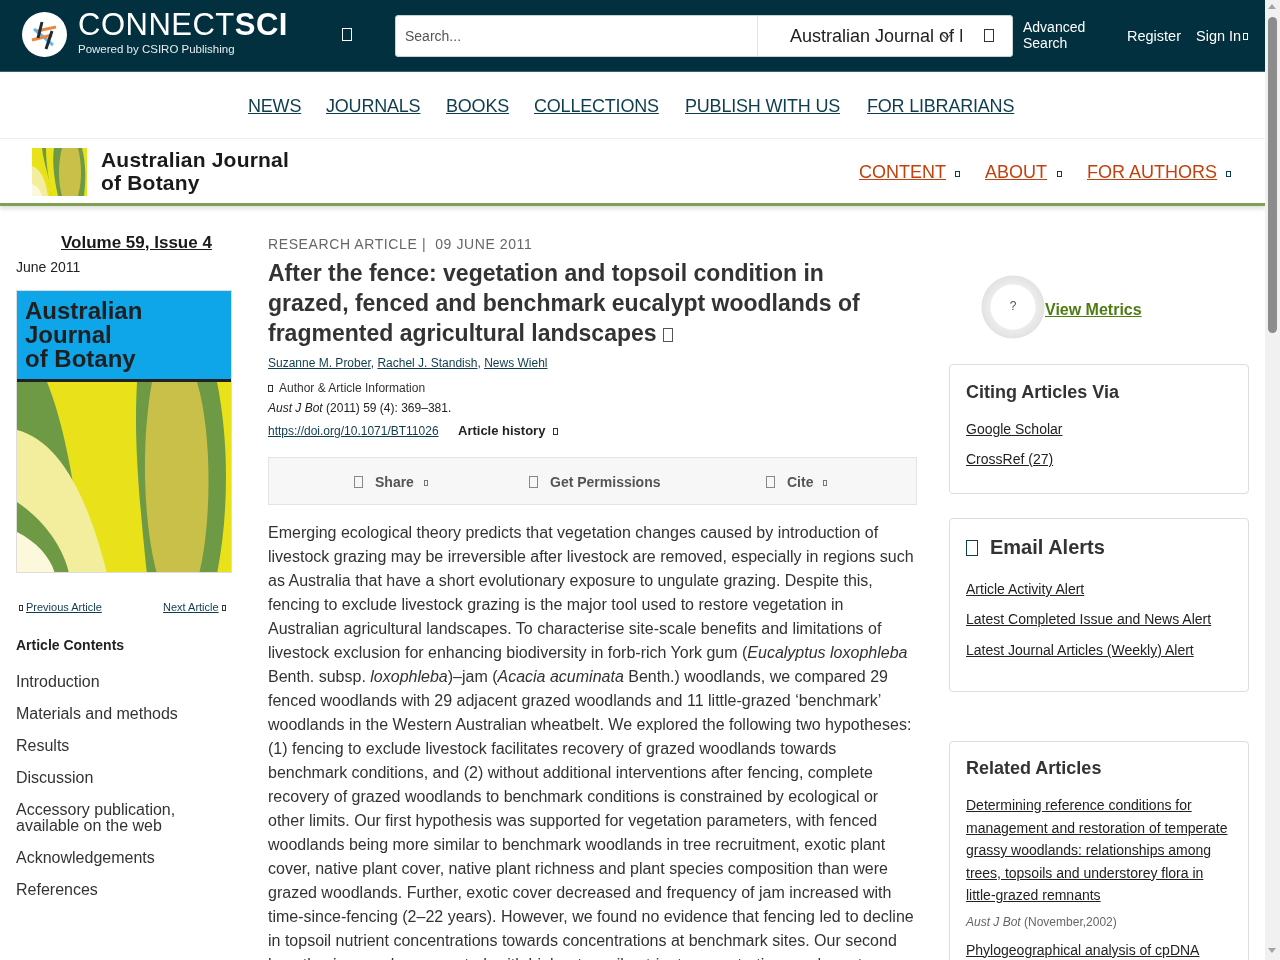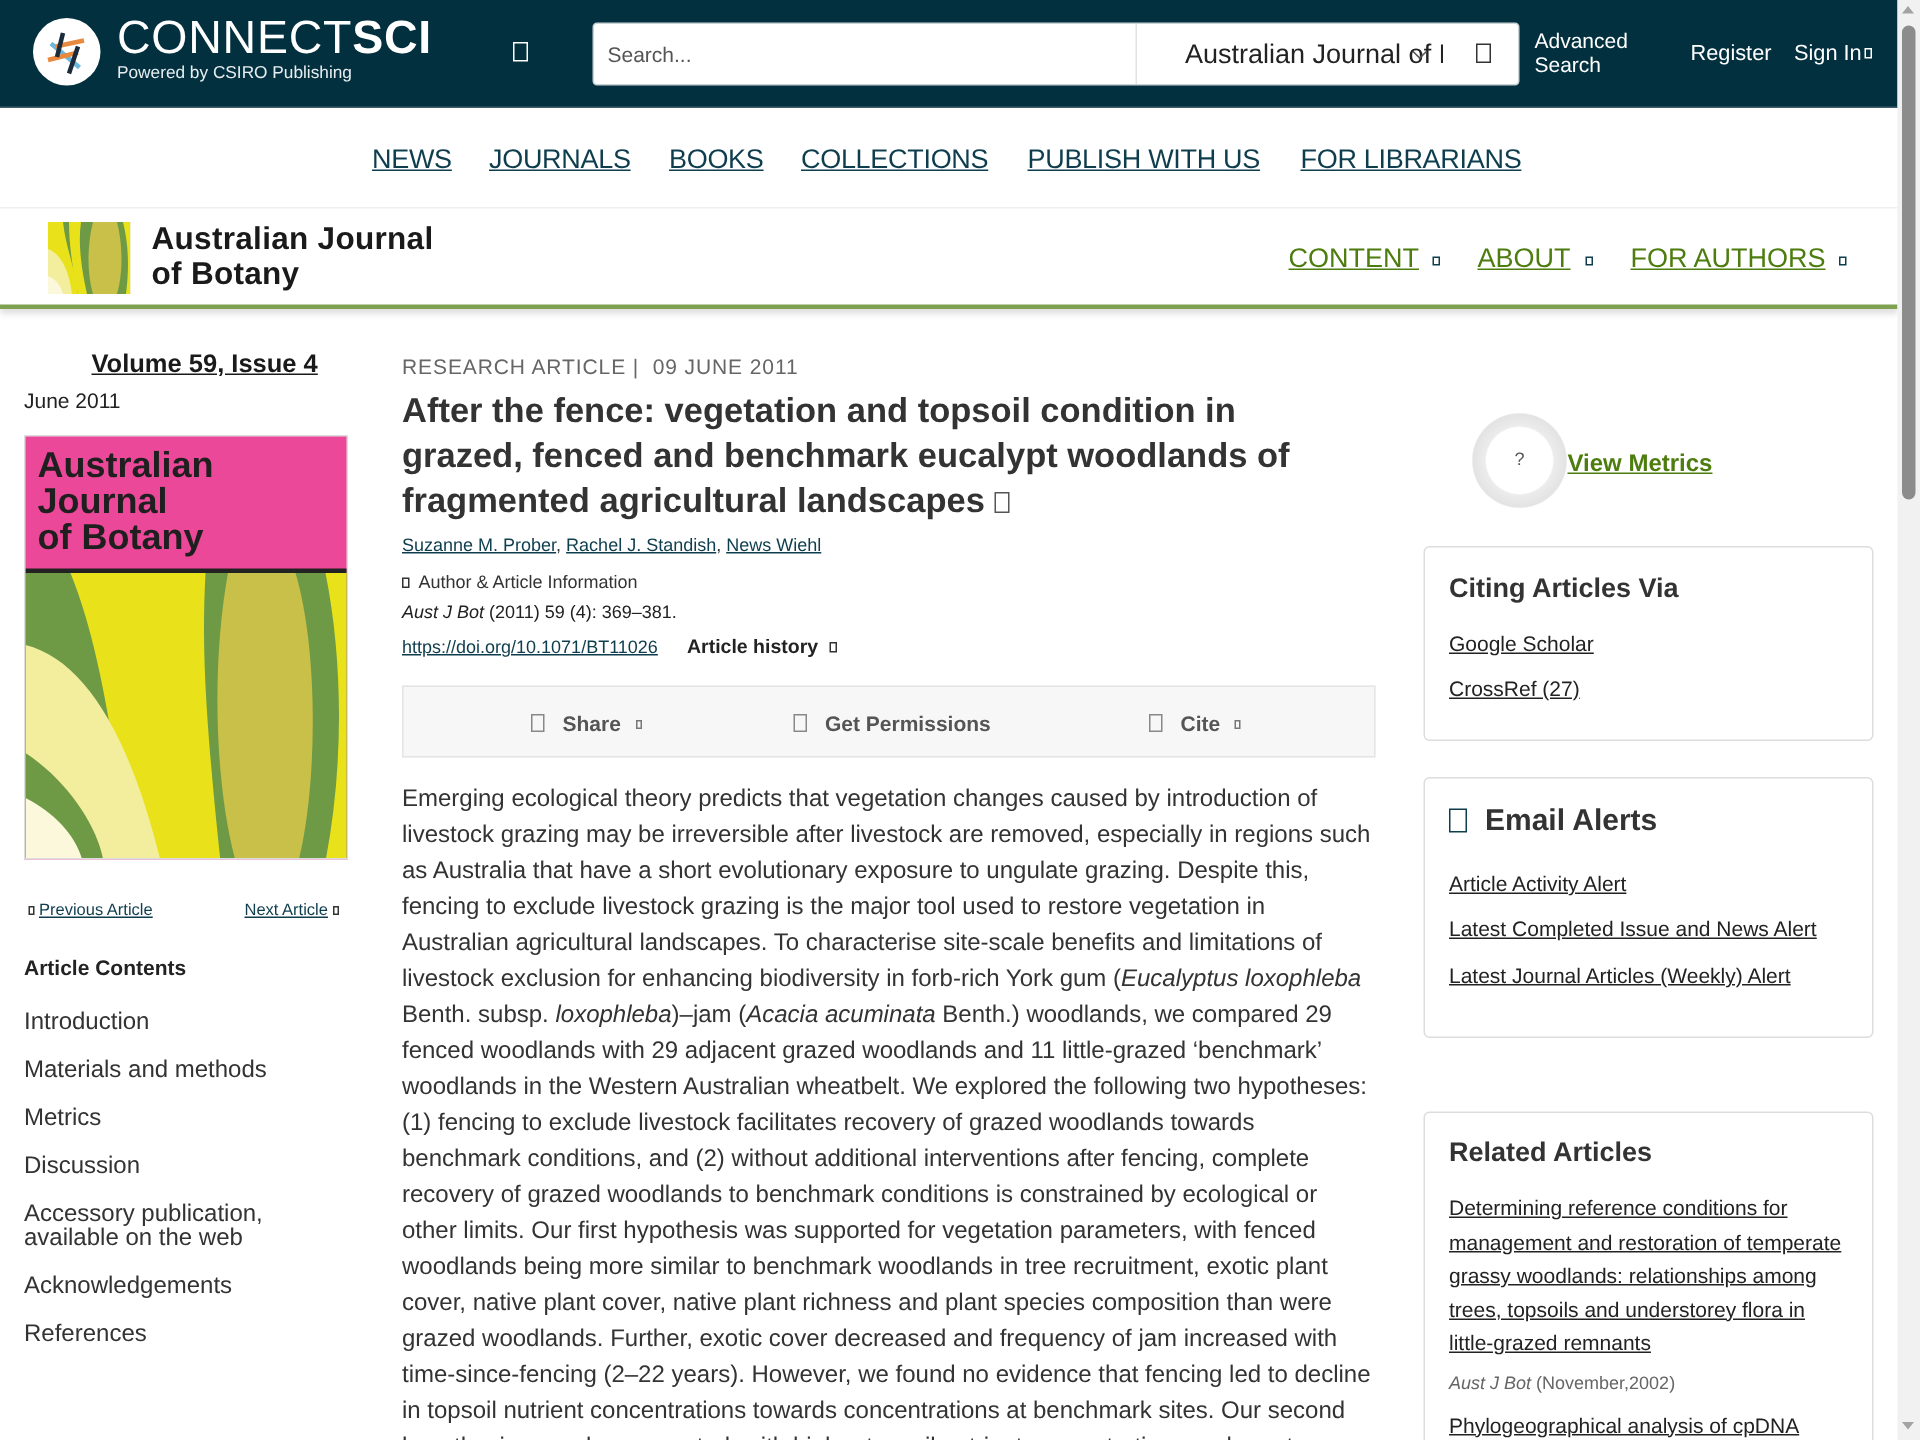--- a/index.html
+++ b/index.html
@@ -30,27 +30,27 @@
   .signin .sq { display: inline-block; width: 5px; height: 7px; border: 1px solid #fff; margin-left: 2px; vertical-align: 1px; }
 
   
   .sitenav { position: absolute; left: 0; top: 73px; width: 1265px; height: 66px; border-bottom: 1px solid #eee; }
   .sitenav a { position: absolute; top: 23px; font-size: 18px; color: #0e3d4d; text-decoration: underline; letter-spacing: -0.2px; }
 
   
   .journalbar { position: absolute; left: 0; top: 140px; width: 1265px; height: 66px; border-bottom: 3px solid #7ea251; box-shadow: 0 3px 4px rgba(0,0,0,0.12); }
   .j-thumb { position: absolute; left: 32px; top: 8px; width: 55px; height: 48px; overflow: hidden; }
   .j-title { position: absolute; left: 101px; top: 8px; font-size: 21px; line-height: 23px; font-weight: bold; color: #1a1a1a; letter-spacing: 0.2px; }
-  .jnav a { position: absolute; top: 22px; font-size: 18px; color: #4d7c0f; text-decoration: underline; }
+  .jnav a { position: absolute; top: 22px; font-size: 18px; color: #c2410c; text-decoration: underline; }
   .jnav .sq { position: absolute; top: 31px; width: 5px; height: 6px; border: 1px solid #0e3d4d; }
 
   
   .vol-link { position: absolute; left: 16px; top: 233px; font-size: 17px; font-weight: bold; color: #1a1a1a; text-decoration: underline; margin-left: 45px; }
   .vol-date { position: absolute; left: 16px; top: 259px; font-size: 14px; color: #222; }
-  .cover { position: absolute; left: 16px; top: 290px; width: 216px; height: 283px; border: 1px solid #ddd; overflow: hidden; background: #ec4899; }
+  .cover { position: absolute; left: 16px; top: 290px; width: 216px; height: 283px; border: 1px solid #ddd; overflow: hidden; background: #0ea5e9; }
   .cover-title { position: absolute; left: 8px; top: 8px; font-size: 24px; font-weight: bold; line-height: 24px; color: #1f1f1f; }
   .cover-rule { position: absolute; left: 0; top: 88px; width: 216px; height: 3px; background: #222; }
   .cover-art { position: absolute; left: 0; top: 91px; width: 216px; height: 192px; }
   .prevnext { position: absolute; top: 601px; font-size: 11px; color: #0e3d4d; }
   .prevnext a { text-decoration: underline; }
   .prevnext .sq { display: inline-block; width: 4px; height: 6px; border: 1px solid #333; margin: 0 3px; }
   .toc-head { position: absolute; left: 16px; top: 637px; font-size: 14px; font-weight: bold; color: #222; }
   .toc { position: absolute; left: 16px; top: 674px; width: 200px; }
   .toc a { display: block; font-size: 16px; color: #333; text-decoration: none; line-height: 16px; margin-bottom: 16px; }
 
@@ -173,21 +173,21 @@
     <path d="M135 0 L180 0 C195 50 195 140 182 192 L140 192 C126 140 124 60 135 0 Z" fill="#c9c04a"></path>
     <path d="M200 0 L216 0 L216 192 L200 192 C212 130 212 60 200 0 Z" fill="#e9e21b"></path>
   </svg>
 </div>
 <div class="prevnext" style="left:16px"><span class="sq"></span><a href="#">Previous Article</a></div>
 <div class="prevnext" style="left:163px"><a href="#">Next Article</a><span class="sq"></span></div>
 <div class="toc-head">Article Contents</div>
 <div class="toc">
   <a href="#">Introduction</a>
   <a href="#">Materials and methods</a>
-  <a href="#">Metrics</a>
+  <a href="#">Results</a>
   <a href="#">Discussion</a>
   <a href="#" style="width:175px">Accessory publication, available on the web</a>
   <a href="#">Acknowledgements</a>
   <a href="#">References</a>
 </div>
 
 <div class="art-meta"><span>RESEARCH ARTICLE</span> <span>|</span>&nbsp;&nbsp;<span>09 JUNE 2011</span></div>
 <h1 class="art-title"><span>After the fence: vegetation and topsoil condition in grazed, fenced and benchmark eucalypt woodlands of fragmented agricultural landscapes</span><span class="sq"></span></h1>
 <div class="authors">
   <a href="#">Suzanne M. Prober</a>, <a href="#">Rachel J. Standish</a>, <a href="#">News Wiehl</a>

